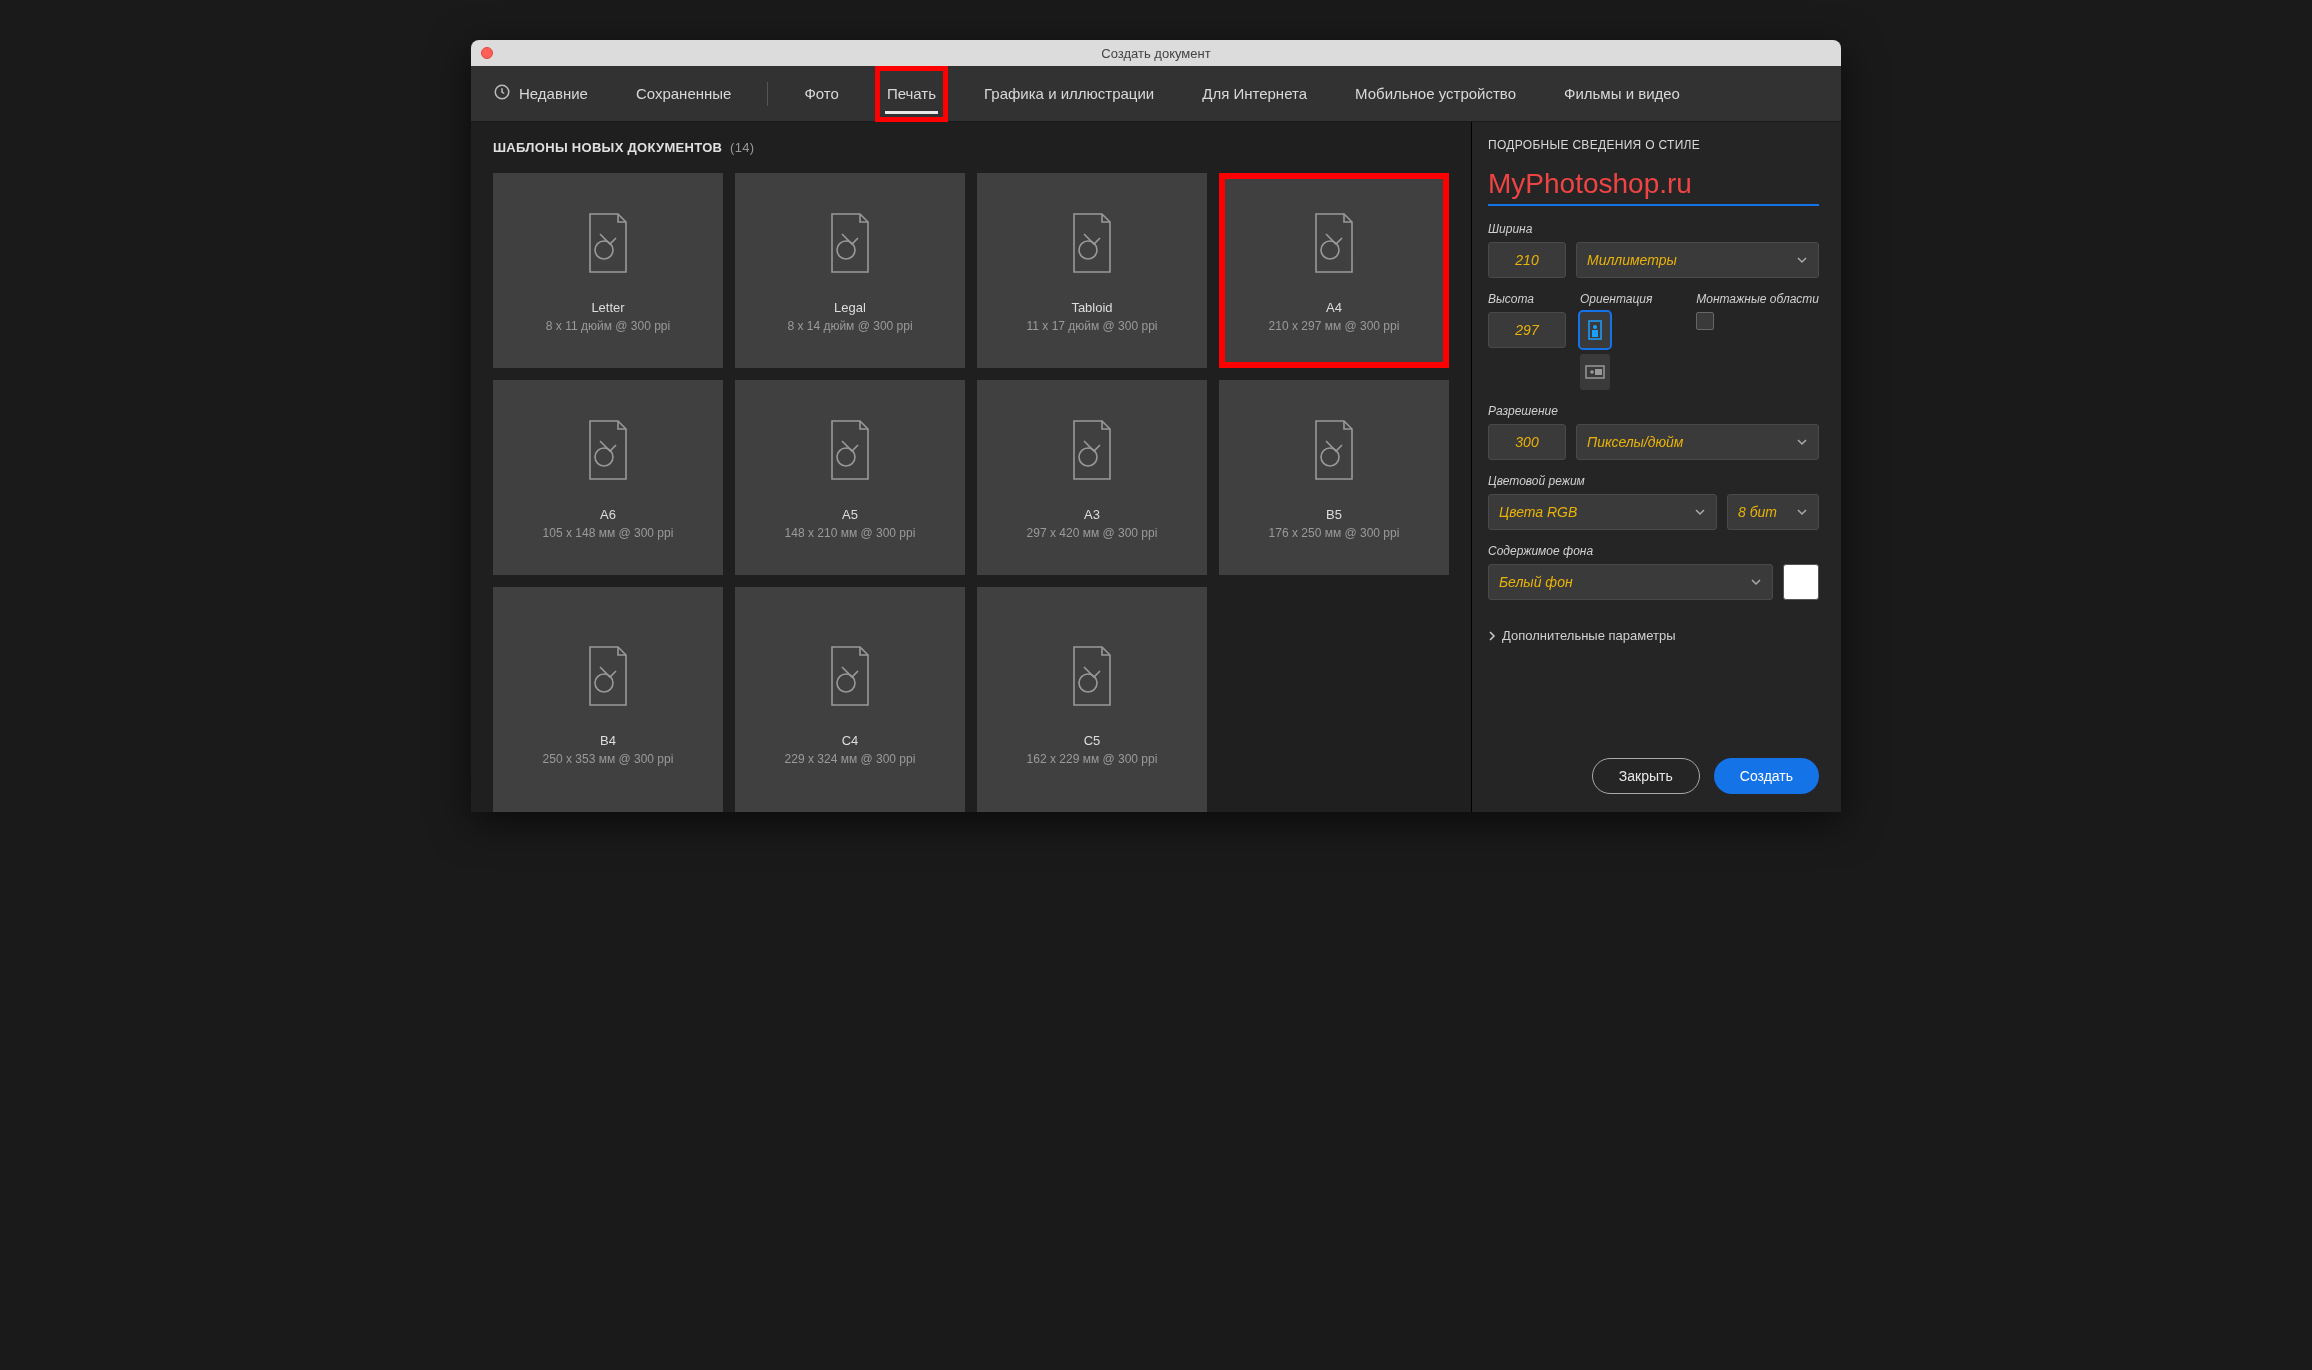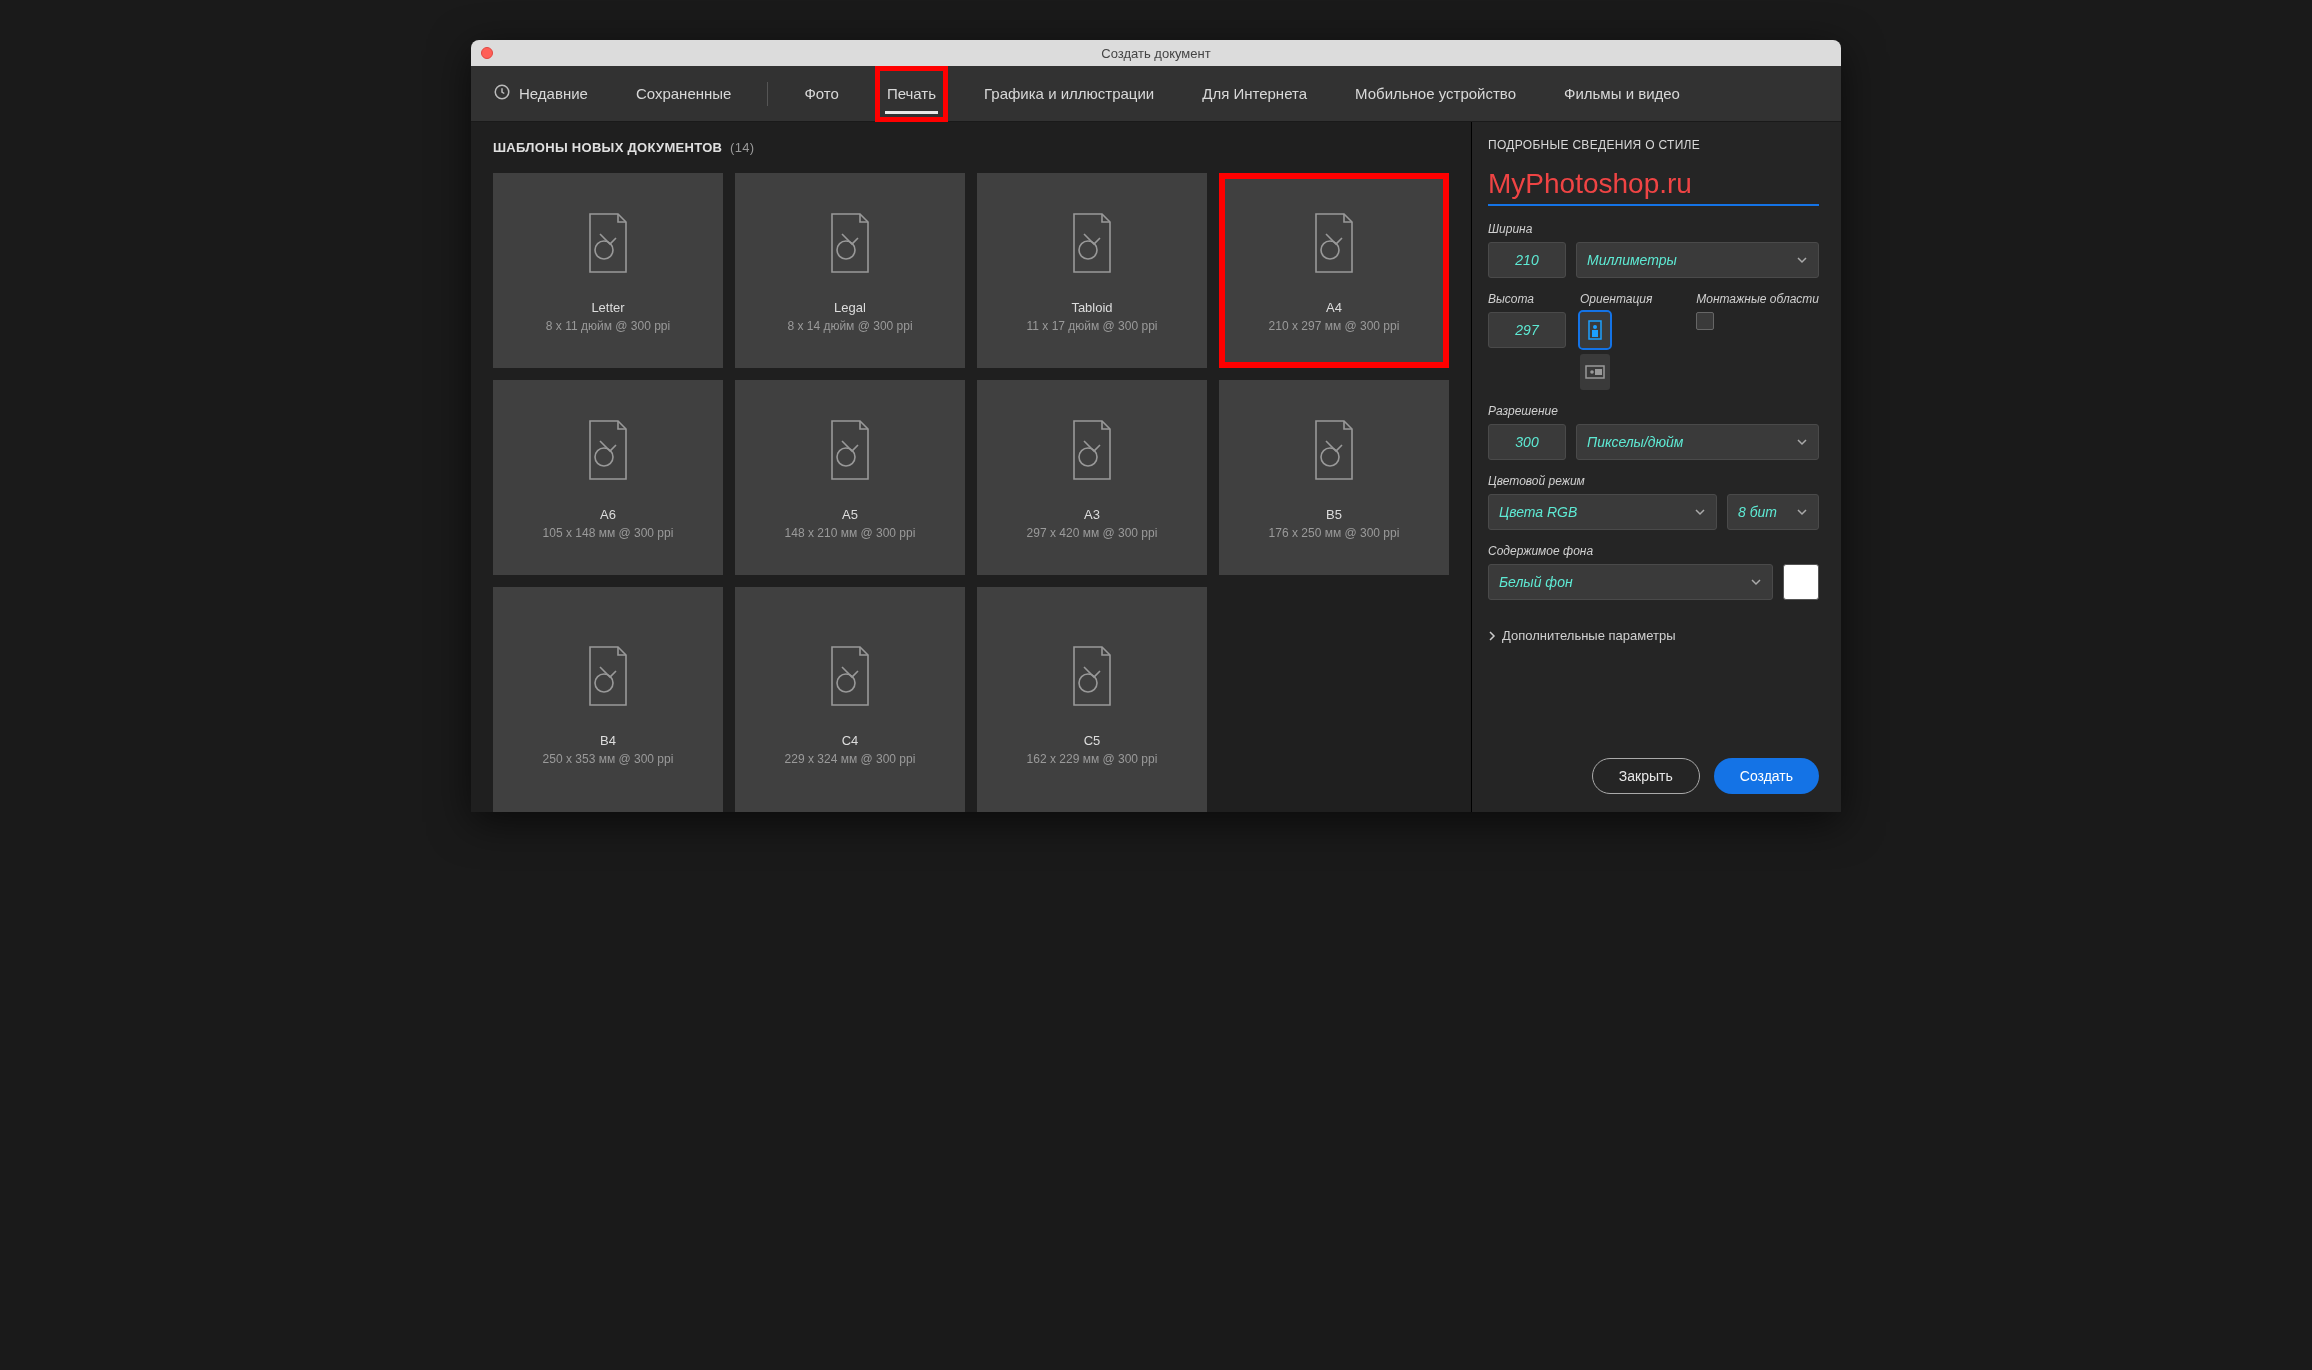--- a/index.html
+++ b/index.html
@@ -144,21 +144,21 @@
   caret-color: #fff;
 }
 .save-ic { width: 18px; height: 16px; color: #aaa; cursor: pointer; }
 
 .label { color: #d0d0d0; font-size: 12px; margin-bottom: 6px; }
 .row { display: flex; gap: 10px; align-items: center; }
 .minirow { display: flex; gap: 14px; align-items: flex-start; }
 
 .input-box, .select-box {
   background: #3a3a3a; border: 1px solid #4a4a4a;
-  height: 36px; color: #5eead4; font-size: 14px;
+  height: 36px; color: #eab308; font-size: 14px;
   display: flex; align-items: center; padding: 0 10px;
   border-radius: 3px;
 }
 .input-box { width: 78px; justify-content: center; }
 .select-box { flex: 1; justify-content: space-between; cursor: pointer; }
 .select-box.small { flex: 0 0 92px; }
 .chev { width: 12px; height: 12px; color: #aaa; }
 
 .orient-btn {
   width: 30px; height: 36px; background: #3a3a3a;

